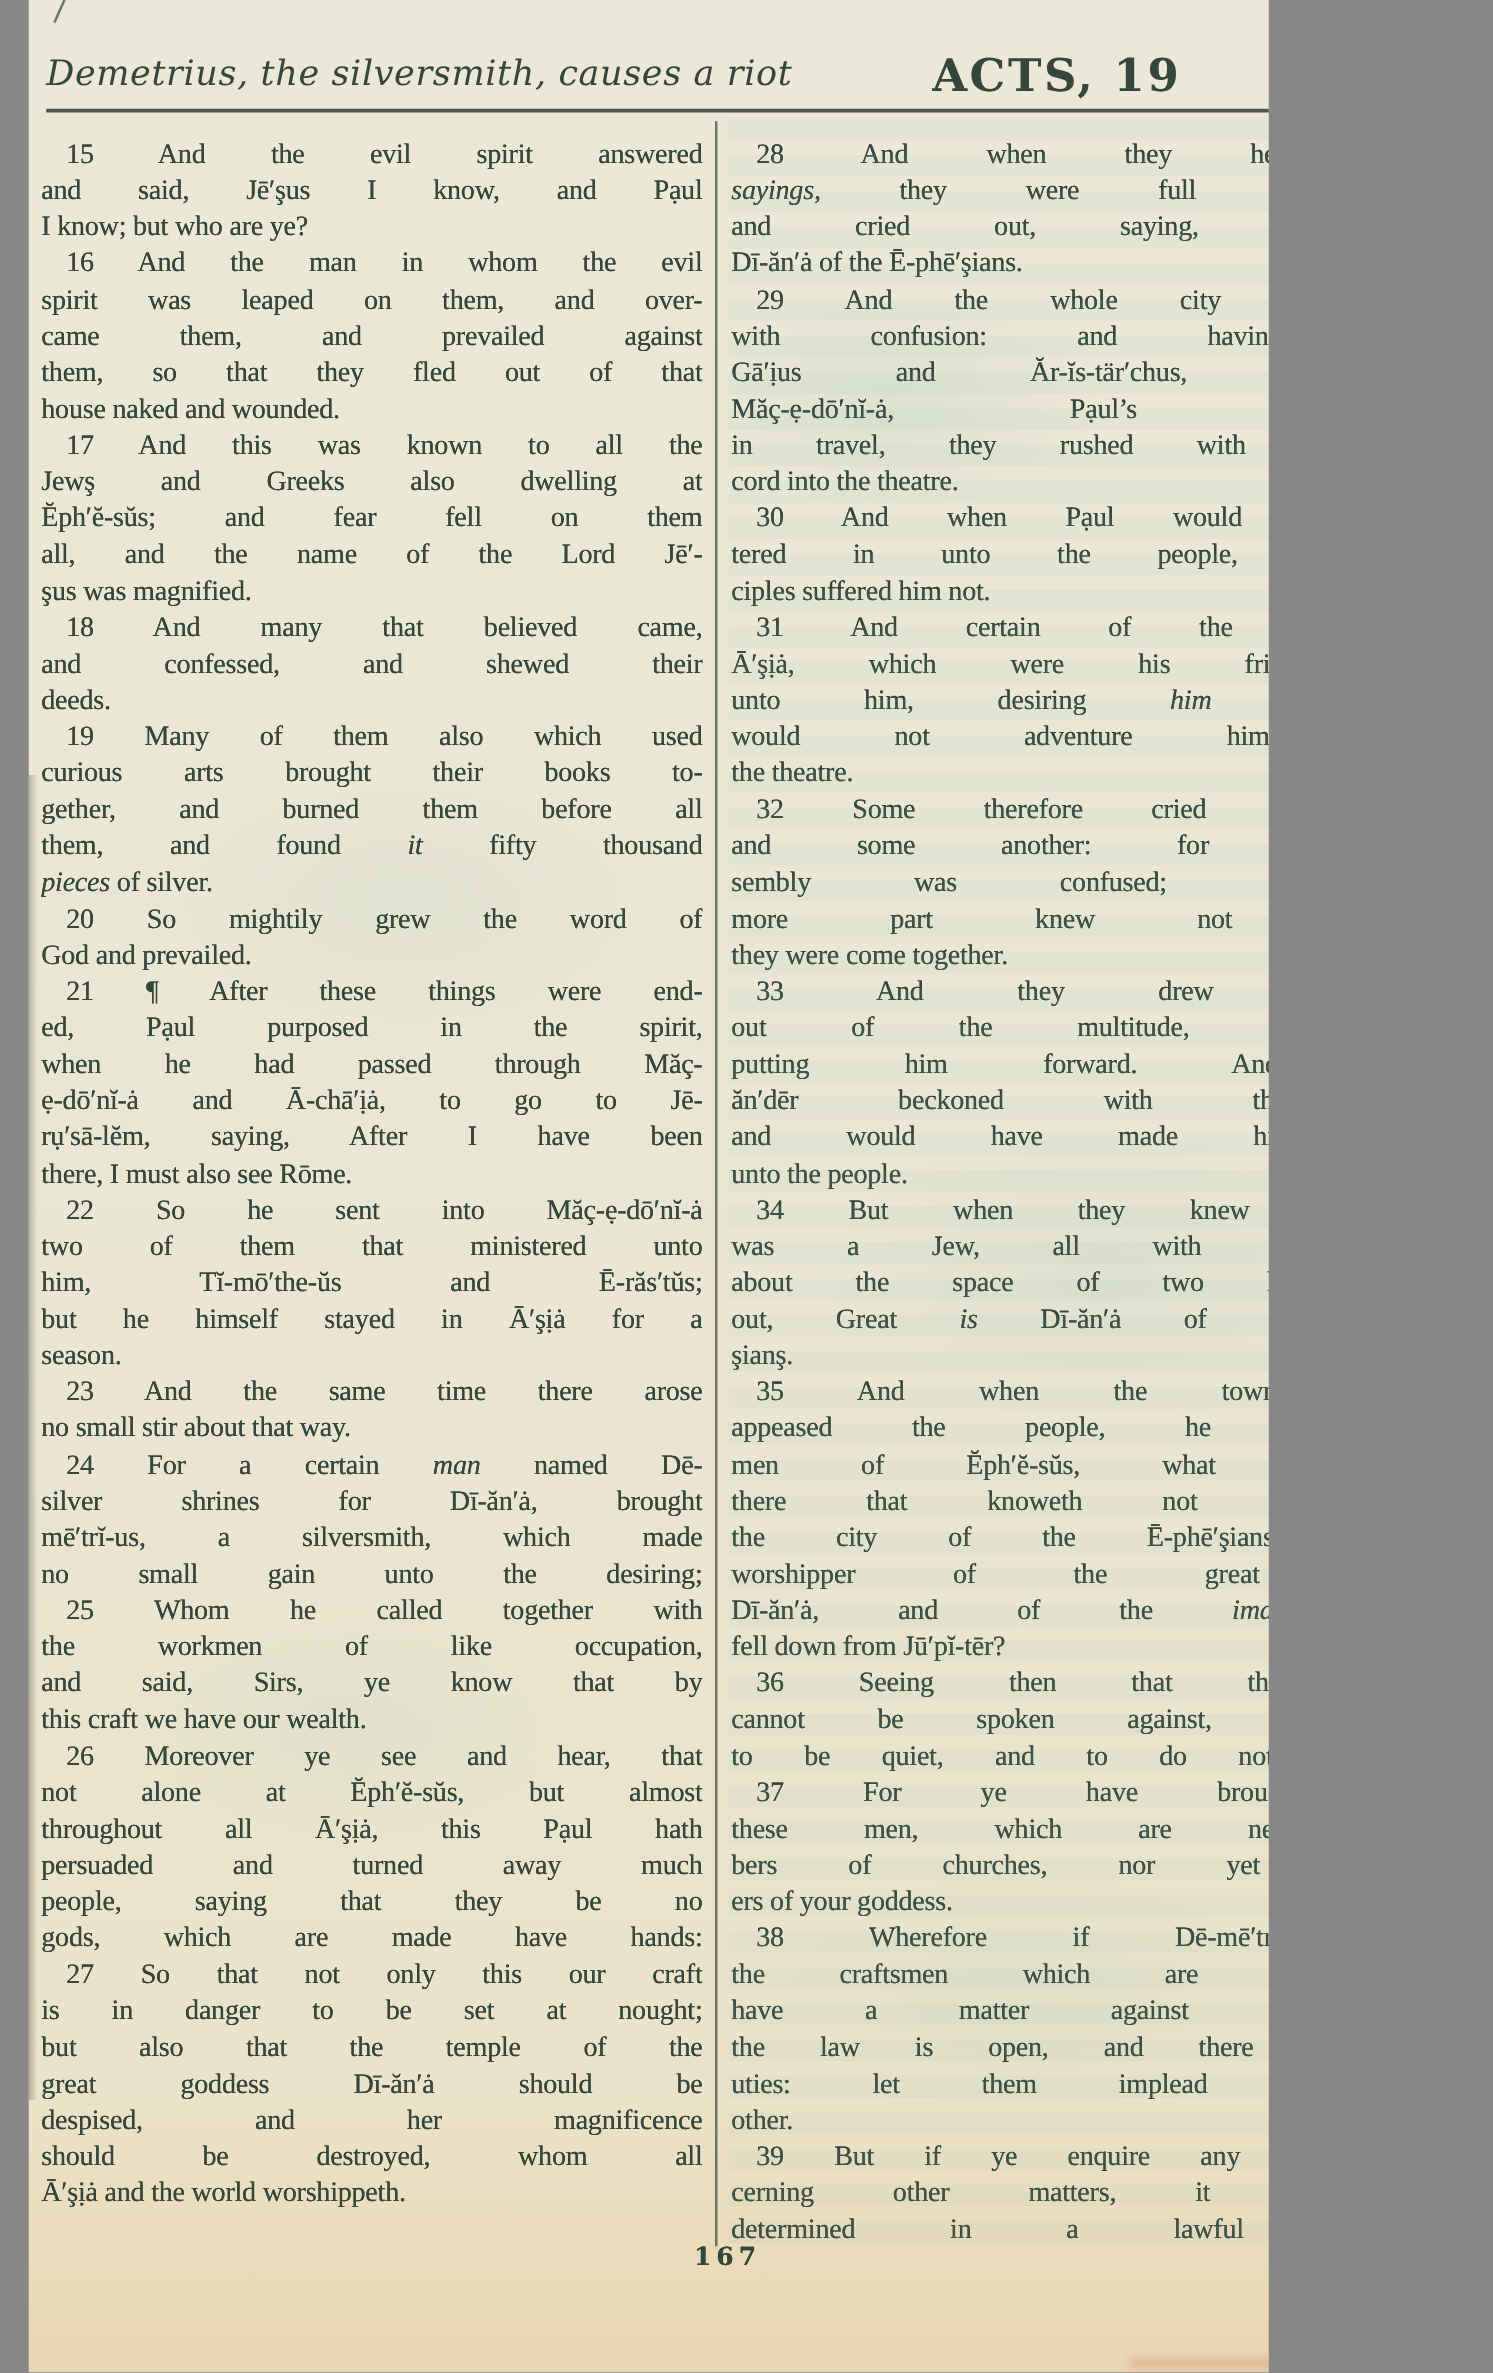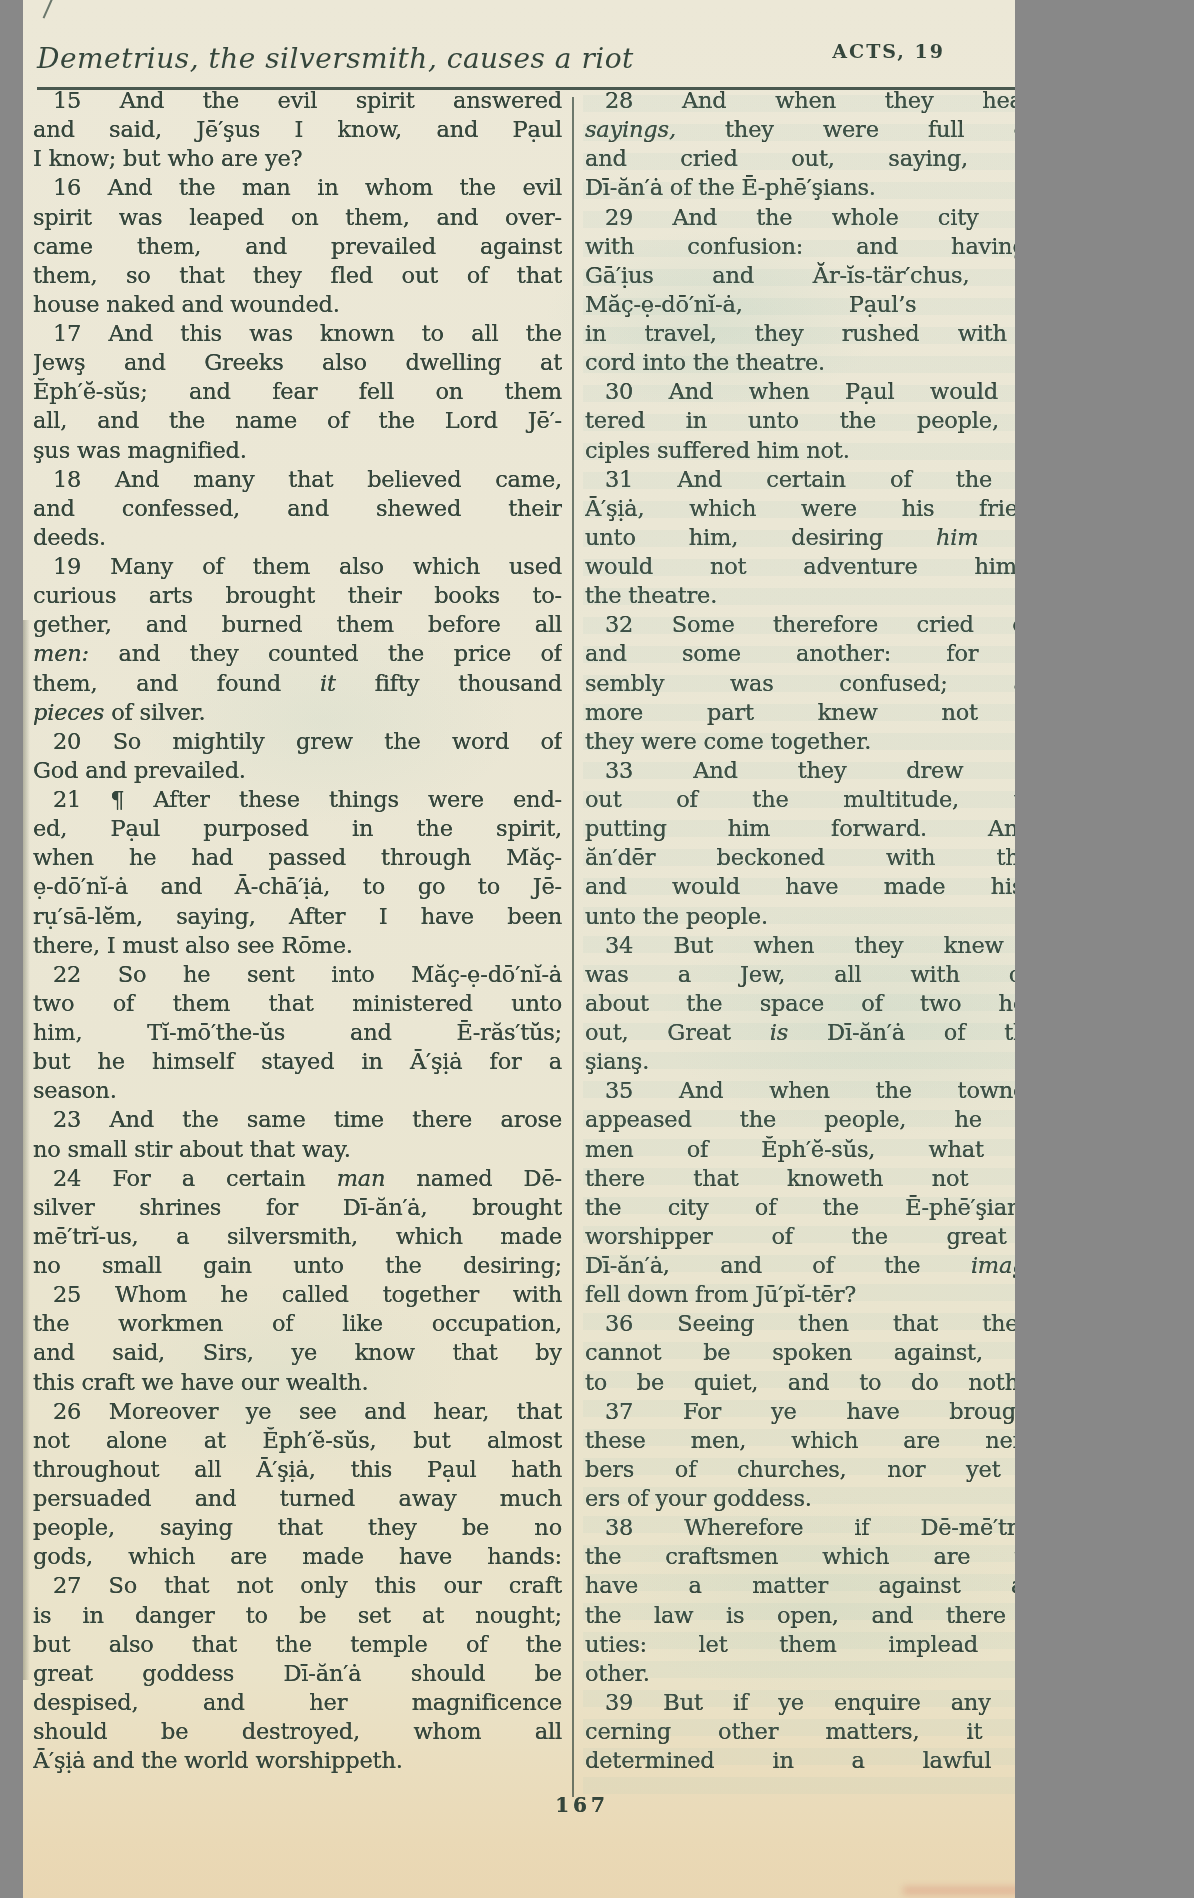--- a/index.html
+++ b/index.html
@@ -10,24 +10,24 @@
     background:
       radial-gradient(240px 130px at 690px 320px, rgba(150,195,180,.16), transparent 70%),
       radial-gradient(280px 150px at 300px 720px, rgba(150,195,180,.11), transparent 70%),
       radial-gradient(320px 170px at 860px 1020px, rgba(150,195,180,.13), transparent 70%),
       radial-gradient(260px 140px at 260px 1380px, rgba(150,195,180,.10), transparent 70%),
       radial-gradient(300px 150px at 800px 1600px, rgba(150,195,180,.10), transparent 70%),
       linear-gradient(180deg,#ece8d7 0%,#eae6d3 55%,#eae3c9 88%,#ead9b6 97%,#e9d6b2 100%);
     margin-left: 23px;
   }
   .hdr-left { position:absolute; left:14px; top:42px; font-style:italic; font-size:28px; letter-spacing:.5px; }
-  .hdr-right { position:absolute; right:70px; top:40px; font-weight:bold; font-size:19px; letter-spacing:2px; }
+  .hdr-right { position:absolute; right:70px; top:40px; font-weight:bold; font-size:36px; letter-spacing:2px; }
   .hdr-rule { position:absolute; left:14px; top:87px; width:1138px; height:3px; background:#37483f; opacity:.9; }
   .col-divider { position:absolute; left:549px; top:97px; width:2px; height:1700px; background:#37483f; opacity:.7; }
-  .col { position:absolute; top:86px; overflow:hidden; }
+  .col { position:absolute; top:108px; overflow:hidden;font-family:Liberation Serif, serif; }
   .col-left { left:10px; width:529px; }
   .col-right { left:562px; width:572px; }
   .line {
     height:29.13px; line-height:29.13px; font-size:22.5px; letter-spacing:-.2px;
     white-space:nowrap; text-align:justify; text-align-last:justify;
     text-shadow:0 0 .5px currentColor;
   }
   .line.indent { padding-left:20px; }
   .line.end { text-align-last:left; }
   .line i { font-style:italic; }
@@ -65,21 +65,20 @@
       <div class="line"><span>Jewş and Greeks also dwelling at</span></div>
       <div class="line"><span>Ĕph′ĕ-sŭs; and fear fell on them</span></div>
       <div class="line"><span>all, and the name of the Lord Jē′-</span></div>
       <div class="line end"><span>şus was magnified.</span></div>
       <div class="line indent"><span>18 And many that believed came,</span></div>
       <div class="line"><span>and confessed, and shewed their</span></div>
       <div class="line end"><span>deeds.</span></div>
       <div class="line indent"><span>19 Many of them also which used</span></div>
       <div class="line"><span>curious arts brought their books to-</span></div>
       <div class="line"><span>gether, and burned them before all</span></div>
-      <div class="line"><i>men:</i><span> and they counted the price of</span></div>
       <div class="line"><span>them, and found </span><i>it</i><span> fifty thousand</span></div>
       <div class="line end"><i>pieces</i><span> of silver.</span></div>
       <div class="line indent"><span>20 So mightily grew the word of</span></div>
       <div class="line end"><span>God and prevailed.</span></div>
       <div class="line indent"><span>21 ¶ After these things were end-</span></div>
       <div class="line"><span>ed, Pạul purposed in the spirit,</span></div>
       <div class="line"><span>when he had passed through Măç-</span></div>
       <div class="line"><span>ẹ-dō′nĭ-ȧ and Ā-chā′ịȧ, to go to Jē-</span></div>
       <div class="line"><span>rụ′sā-lĕm, saying, After I have been</span></div>
       <div class="line end"><span>there, I must also see Rōme.</span></div>

